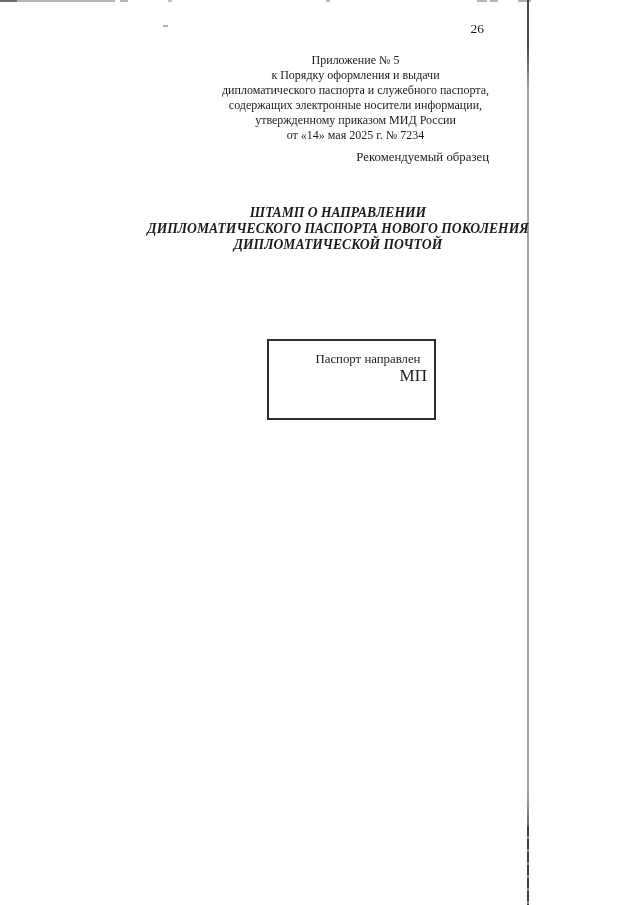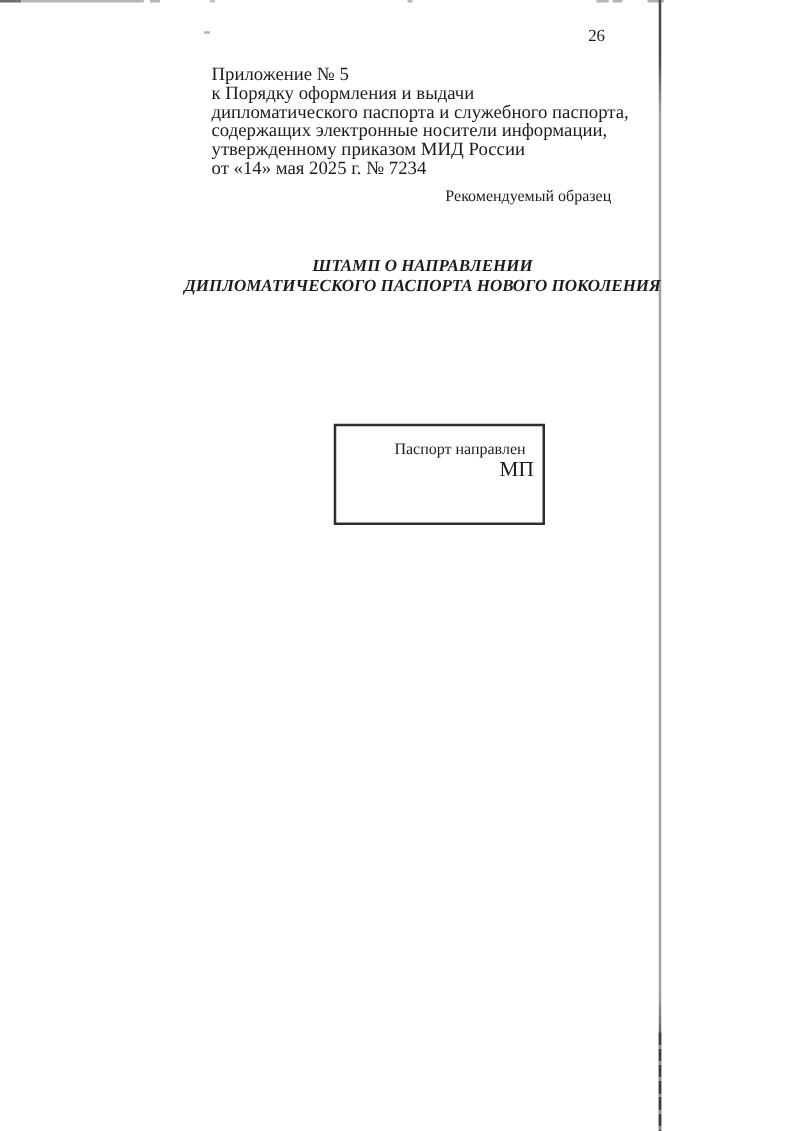--- a/index.html
+++ b/index.html
@@ -37,23 +37,23 @@
   .page-number {
     position: absolute;
     top: 21px;
     right: 47px;
     font-size: 13.5px;
     line-height: 15px;
   }
   .header-block {
     position: absolute;
     top: 53px;
-    right: 28px;
-    text-align: left;
-    font-size: 15px;
+    right: 42px;
+    text-align: center;
+    font-size: 12px;
     line-height: 15px;
     white-space: nowrap;
   }
   .header-note {
     position: absolute;
     top: 150px;
     right: 42px;
     text-align: center;
     font-size: 12.8px;
     line-height: 15px;
@@ -126,20 +126,21 @@
     <div>содержащих электронные носители информации,</div>
     <div>утвержденному приказом МИД России</div>
     <div>от «14» мая 2025 г. № 7234</div>
   </div>
 
   <div class="header-note">Рекомендуемый образец</div>
 
   <div class="doc-title">
     <div>ШТАМП О НАПРАВЛЕНИИ</div>
     <div>ДИПЛОМАТИЧЕСКОГО ПАСПОРТА НОВОГО ПОКОЛЕНИЯ</div>
+    <div>ДИПЛОМАТИЧЕСКОЙ ПОЧТОЙ</div>
   </div>
 
   <div class="stamp-box">
     <div class="stamp-text">
       <div>Паспорт направлен</div>
     </div>
     <div class="stamp-seal">МП</div>
   </div>
 
 </div>

